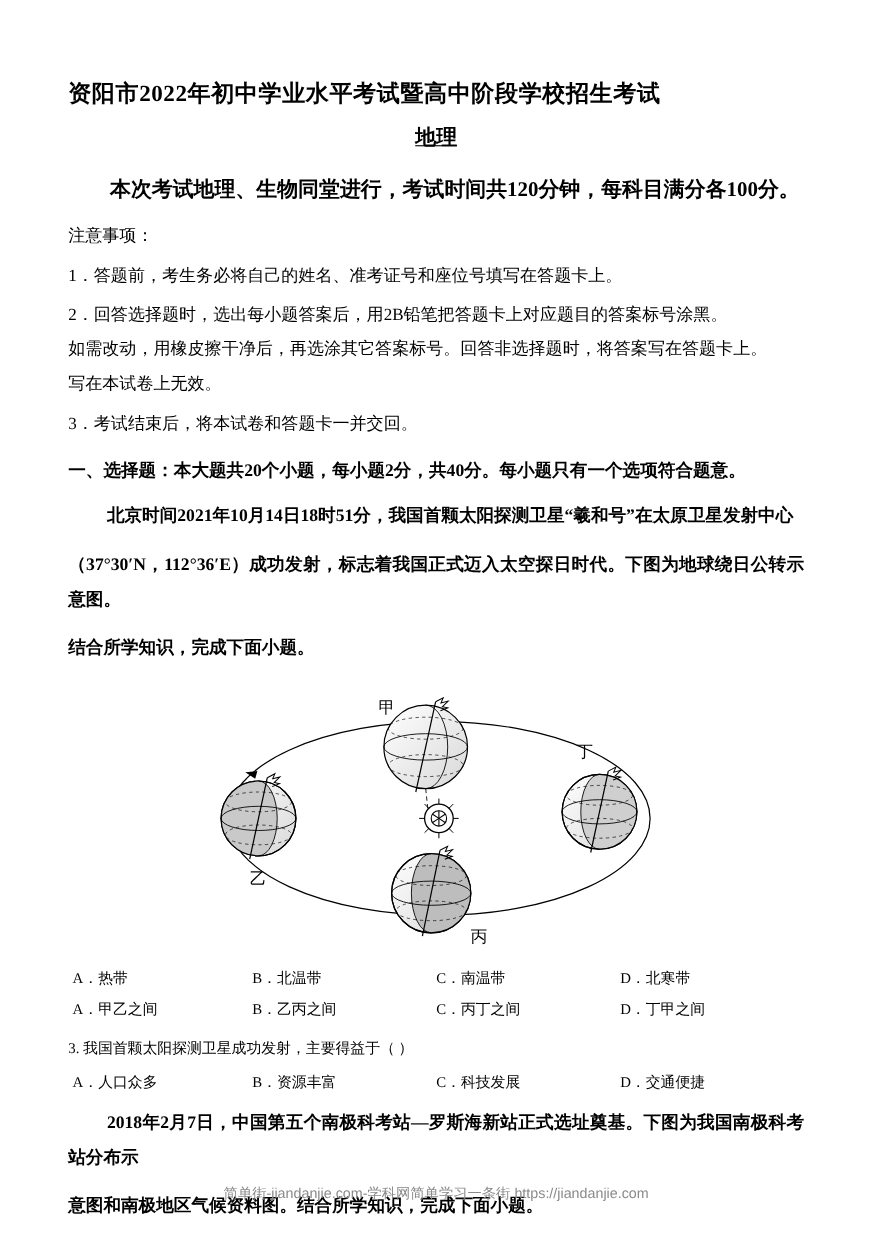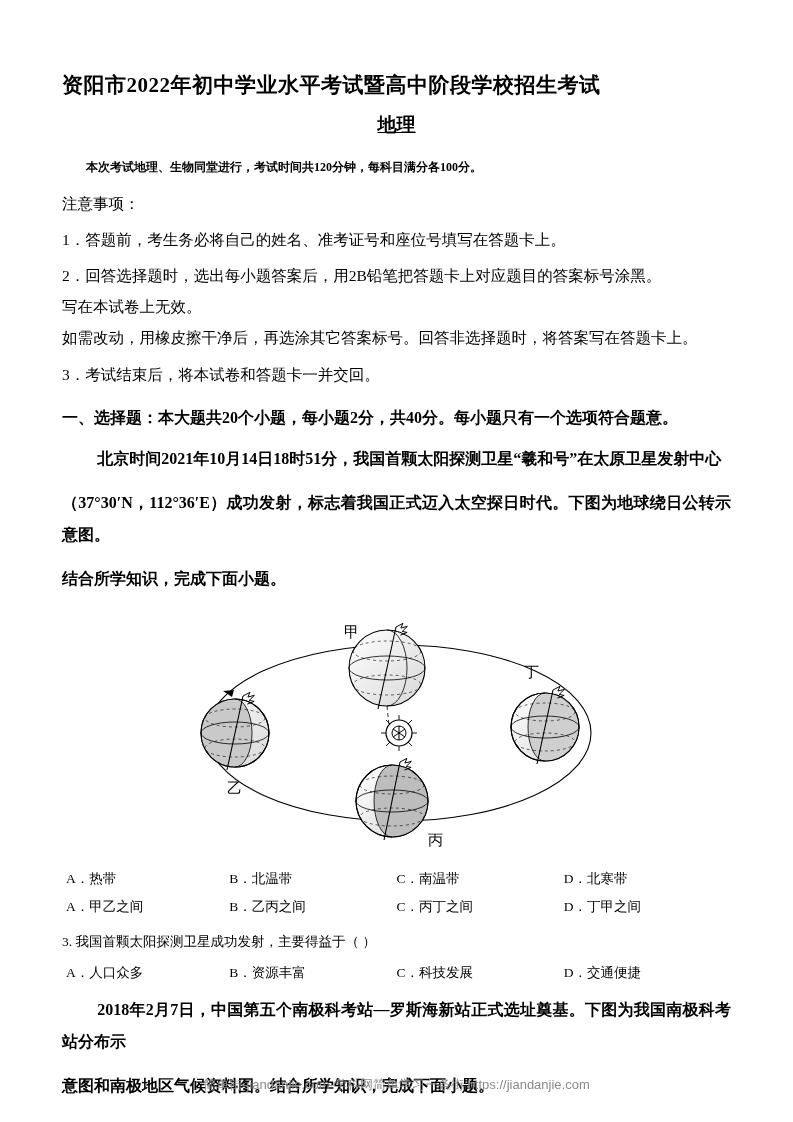--- a/index.html
+++ b/index.html
@@ -31,21 +31,21 @@
     line-height: 1.5;
   }
   .subject {
     text-align: center;
     font-size: 19px;
     font-weight: bold;
     margin: 10px 0 0 0;
     text-decoration: underline;
   }
   .lead {
-    font-size: 12px;
+    font-size: 19px;
     font-weight: bold;
     margin: 20px 0 0 0;
     text-indent: 2em;
     line-height: 1.6;
   }
   .notice-head {
     font-size: 15.5px;
     margin: 14px 0 0 0;
     line-height: 1.7;
   }
@@ -118,22 +118,22 @@
 <div class="page">
 
   <h1 class="title">资阳市2022年初中学业水平考试暨高中阶段学校招生考试</h1>
   <h2 class="subject">地理</h2>
 
   <p class="lead">本次考试地理、生物同堂进行，考试时间共120分钟，每科目满分各100分。</p>
 
   <p class="notice-head">注意事项：</p>
   <p class="notice-item">1．答题前，考生务必将自己的姓名、准考证号和座位号填写在答题卡上。</p>
   <p class="notice-item">2．回答选择题时，选出每小题答案后，用2B铅笔把答题卡上对应题目的答案标号涂黑。</p>
+  <p class="notice-item cont">如需改动，用橡皮擦干净后，再选涂其它答案标号。回答非选择题时，将答案写在答题卡上。</p>
   <p class="notice-item cont">写在本试卷上无效。</p>
-  <p class="notice-item cont">如需改动，用橡皮擦干净后，再选涂其它答案标号。回答非选择题时，将答案写在答题卡上。</p>
   <p class="notice-item">3．考试结束后，将本试卷和答题卡一并交回。</p>
 
   <p class="section-head">一、选择题：本大题共20个小题，每小题2分，共40分。每小题只有一个选项符合题意。</p>
 
   <p class="passage">北京时间2021年10月14日18时51分，我国首颗太阳探测卫星“羲和号”在太原卫星发射中心</p>
   <p class="passage noindent">（37°30′N，112°36′E）成功发射，标志着我国正式迈入太空探日时代。下图为地球绕日公转示意图。</p>
   <p class="passage noindent">结合所学知识，完成下面小题。</p>
 
   <div class="figure-wrap">
     <svg class="fig-svg" width="520" height="255" viewBox="0 0 520 255" xmlns="http://www.w3.org/2000/svg">

